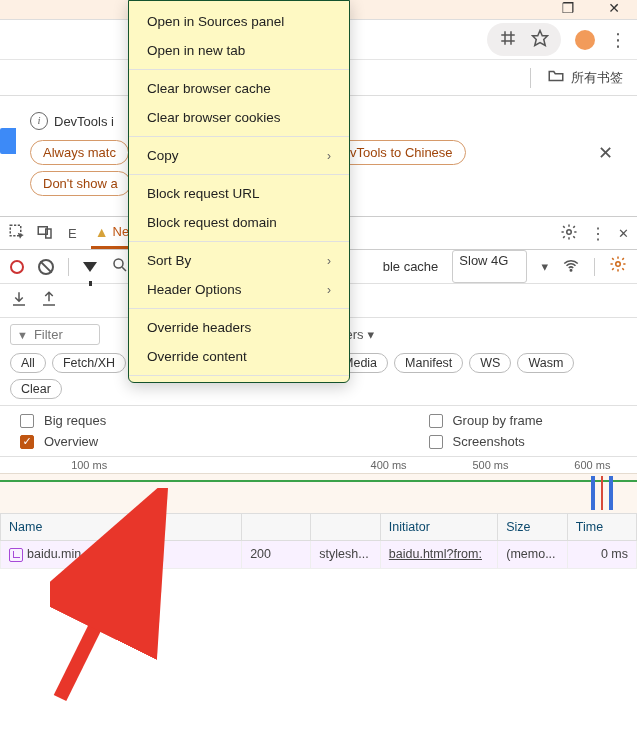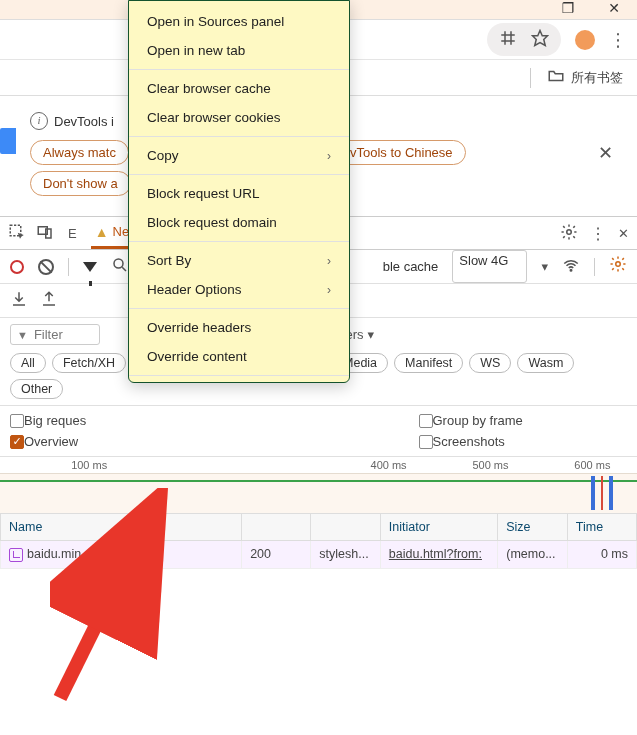--- a/index.html
+++ b/index.html
@@ -54,21 +54,21 @@
 .filter-row { padding: 6px 10px; border-bottom: 1px solid #e0e0e0; }
 .filter-top { display: flex; align-items: center; gap: 10px; }
 .filter-box { border: 1px solid #ccc; border-radius: 3px; padding: 2px 6px; display: flex; align-items: center; gap: 6px; width: 90px; color: #777; }
 .more-filters { color: #555; display: flex; align-items: center; gap: 4px; }
 .chips { display: flex; gap: 6px; margin-top: 8px; flex-wrap: wrap; }
 .chip { border: 1px solid #bbb; border-radius: 10px; padding: 2px 10px; font-size: 12.5px; background: #fff; }
 
 
 .check-rows { display: flex; border-bottom: 1px solid #e0e0e0; }
 .check-col { flex: 1; padding: 4px 10px; }
-.check-item { display: flex; align-items: center; gap: 0; padding: 3px 0; color: #444; }
+.check-item { display: flex; align-items: center; gap: 10px; padding: 3px 0; color: #444; margin-left: 10px; }
 .cb { width: 14px; height: 14px; border: 1.5px solid #888; border-radius: 2px; display: inline-flex; align-items: center; justify-content: center; font-size: 11px; color: #fff; }
 .cb.checked { background: #c05511; border-color: #c05511; }
 
 
 .timeline { border-bottom: 1px solid #ccc; position: relative; height: 56px; }
 .tl-ticks { display: flex; font-size: 11px; color: #666; padding: 2px 0 12px 0; position: relative; height: 16px; }
 .tl-tick { position: absolute; transform: translateX(-50%); }
 .tl-body { height: 40px; background: #fdf6ef; position: relative; border-top: 1px solid #e5dcd0; }
 .tl-greenline { position: absolute; left: 0; right: 0; top: 6px; height: 2px; background: #3aa24a; }
 .tl-bar1 { position: absolute; right: 42px; top: 2px; width: 4px; height: 34px; background: #3a6fd8; }
@@ -238,21 +238,21 @@
       <span>▾</span>
     </span>
   </div>
   <div class="chips">
     <span class="chip">All</span>
     <span class="chip">Fetch/XH</span>
     <span class="chip" style="margin-left:200px;">Media</span>
     <span class="chip">Manifest</span>
     <span class="chip">WS</span>
     <span class="chip">Wasm</span>
-    <span class="chip">Other</span>
+    <span class="chip">Clear</span>
   </div>
 </div>
 
 <div class="check-rows">
   <div class="check-col">
     <div class="check-item">
       <span class="cb"></span>
       <span>Big reques</span>
     </div>
     <div class="check-item">

